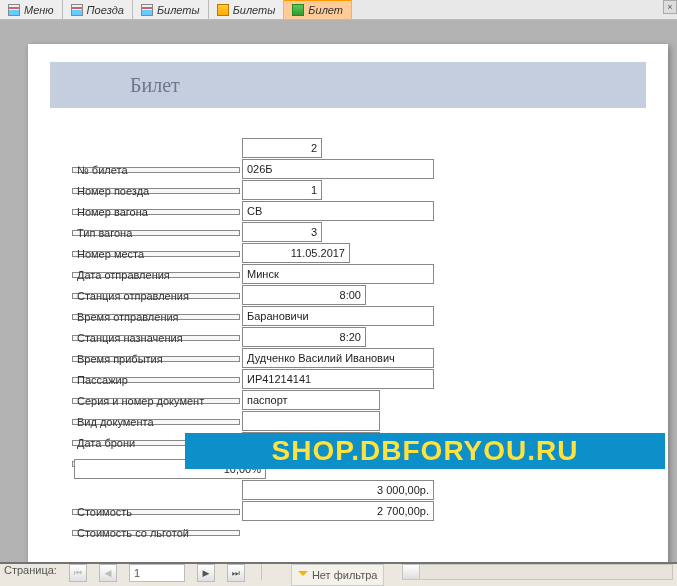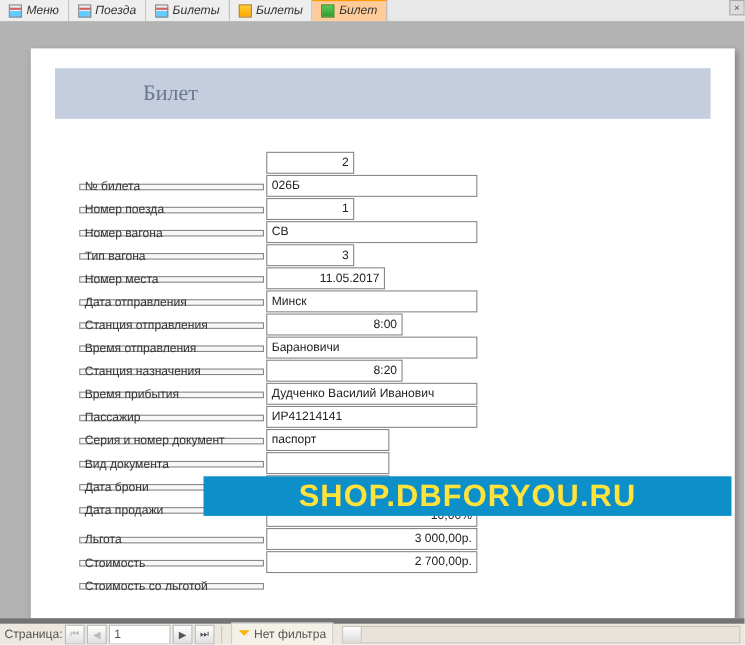--- a/index.html
+++ b/index.html
@@ -19,30 +19,30 @@
   
   .form-header { margin: 18px 22px 0 22px; background: #c5cede; height: 46px; display: flex; align-items: center; padding-left: 80px; color: #6b7790; font-size: 20px; font-family: Cambria, Georgia, serif; }
   
   .form-body { margin: 30px 22px 0 44px; }
   .frow { display: flex; margin-bottom: 1px; height: 20px; }
   .flabel { width: 168px; border: 1px solid #888; background: #f7f7f7; padding: 2px 4px; font-size: 11px; color: #333; display: flex; align-items: center; margin-top: 29px; }
   .fval { width: 192px; border: 1px solid #888; background: #fff; padding: 2px 4px; font-size: 11px; color: #222; display: flex; align-items: center; margin-left: 2px; }
   .fval.num { justify-content: flex-end; width: 80px; }
   .fval.date { justify-content: flex-end; width: 108px; }
   .fval.time { justify-content: flex-end; width: 124px; }
-  .fval.short { width: 112px; }
+  .fval.short { width: 138px; }
   .fval.money { justify-content: flex-end; width: 192px; padding-left: 32px; }
   
   .watermark { position: absolute; top: 413px; left: 185px; width: 480px; height: 36px; background: #0d8fc9; color: #ffe23b; font-weight: bold; font-size: 28px; display: flex; align-items: center; justify-content: center; letter-spacing: 1px; font-family: Arial, sans-serif; }
   
-  .status-bar { position: absolute; bottom: 0; left: 0; right: 0; height: 24px; background: #ece8df; border-top: 5px solid #737373; display: flex; align-items: center; padding: 0 4px; font-size: 11px; color: #555; gap: 2px; }
+  .status-bar { position: absolute; bottom: 0; left: 0; right: 0; height: 24px; background: #ece8df; border-top: 2px solid #737373; display: flex; padding: 0 4px; font-size: 11px; color: #555; gap: 12px; }
   .nav-btn { width: 18px; height: 18px; border: 1px solid #bcbcbc; background: linear-gradient(#fff,#e0e0e0); display: flex; align-items: center; justify-content: center; cursor: pointer; font-size: 9px; color: #555; }
   .nav-btn.dis { color: #bbb; }
   .page-num { width: 56px; height: 18px; border: 1px solid #bcbcbc; background: #fff; padding: 0 4px; display: flex; align-items: center; }
-  .filter-box { display: flex; align-items: center; gap: 4px; border: 1px solid #ccc; background: #f4f1e9; height: 18px; padding: 10px 6px; margin-left: 2px; }
+  .filter-box { display: flex; align-items: center; gap: 4px; border: 1px solid #ccc; background: #f4f1e9; height: 18px; padding: 10px 6px; margin-left: 13px; }
   .filter-icon { width: 10px; height: 8px; border-top: 5px solid #f7b500; border-left: 5px solid transparent; border-right: 5px solid transparent; }
   .scroll-stub { flex: 1; height: 16px; margin-left: 6px; background: #e8e4dc; border: 1px solid #c9c5bd; position: relative; }
   .scroll-stub::before { content: ""; position: absolute; left: 0; width: 16px; height: 14px; background: linear-gradient(#fff,#ddd); border-right: 1px solid #c9c5bd; }
   .sep { width: 1px; height: 16px; background: #c9c5bd; margin: 0 4px; }
 </style>
 </head>
 <body>
 
 <div class="tab-bar">
   <div class="tab">
@@ -128,21 +128,20 @@
       <div class="frow">
           <div class="flabel">Дата брони</div>
           <div class="fval short"></div>
         </div>
       <div class="frow">
           <div class="flabel">Дата продажи</div>
           <div class="fval short"></div>
         </div>
       <div style="height:6px"></div>
       <div class="frow">
-          <div class="flabel">Льгота</div>
           <div class="fval money">10,00%</div>
         </div>
       <div class="frow">
           <div class="flabel">Стоимость</div>
           <div class="fval money">3 000,00р.</div>
         </div>
       <div class="frow">
           <div class="flabel">Стоимость со льготой</div>
           <div class="fval money">2 700,00р.</div>
         </div>

